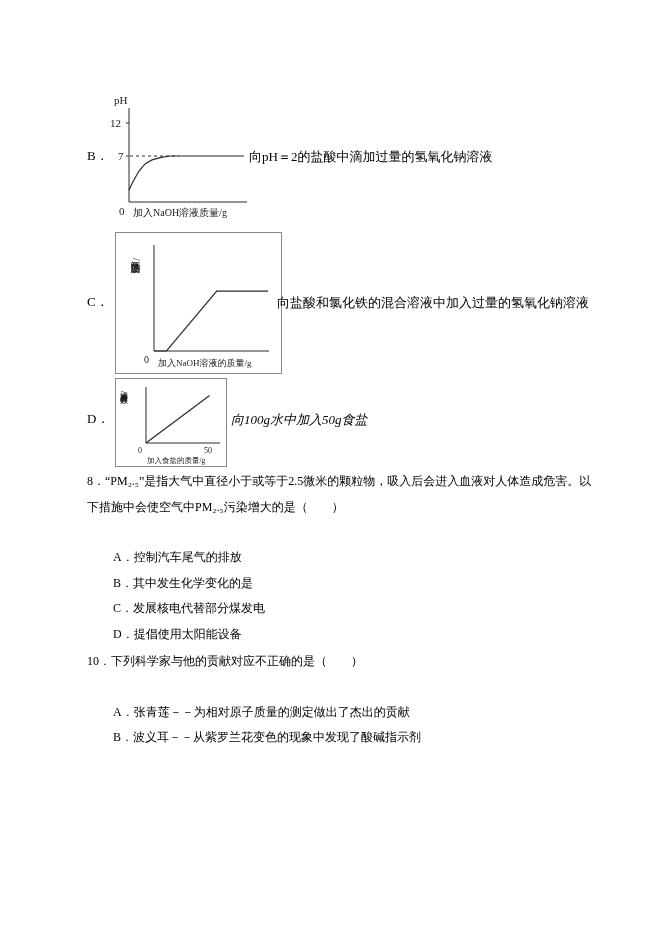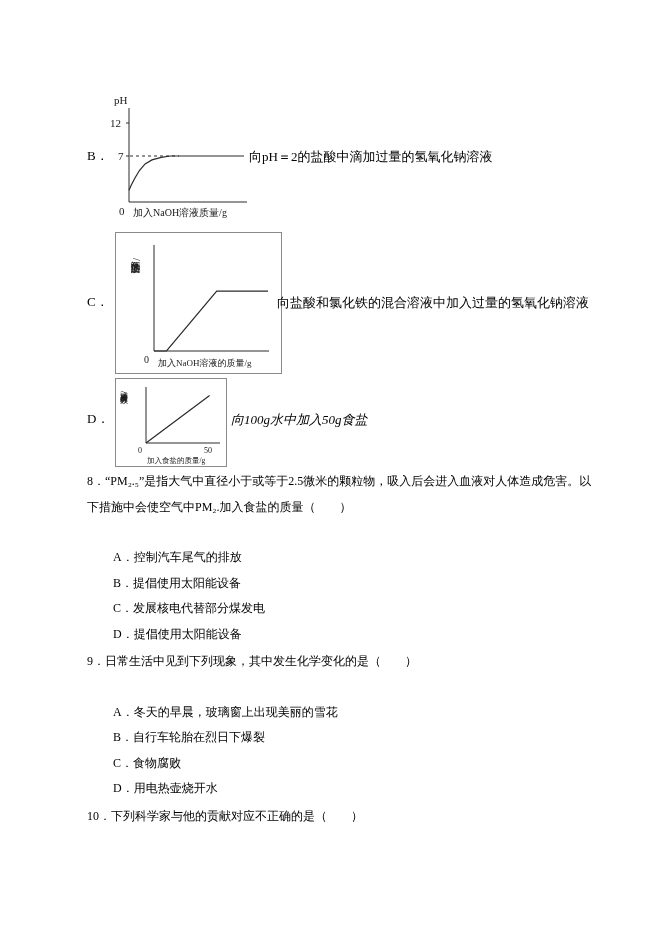--- a/index.html
+++ b/index.html
@@ -83,37 +83,32 @@
       <text x="31" y="84" font-size="7.5">加入食盐的质量/g</text>
     </svg>
     <div class="vlabel" style="left:3px;top:6px;font-size:8px;">溶质质量分数/%</div>
   </div>
 
   <span class="abs caption" style="left:231px;top:411px;font-style:italic;">向100g水中加入50g食盐</span>
 
   <div class="abs questions" style="left:87px;top:469px;width:505px;">
 
     <div class="question">
-      <p class="stem"><span>8．</span><span>“PM₂.₅”是指大气中直径小于或等于2.5微米的颗粒物，吸入后会进入血液对人体造成危害。以下措施中会使空气中PM₂.加入食盐的质量（　　）</span></p>
+      <p class="stem"><span>8．</span><span>“PM₂.₅”是指大气中直径小于或等于2.5微米的颗粒物，吸入后会进入血液对人体造成危害。以下措施中会使空气中PM₂.₅污染增大的是（　　）</span></p>
       <div class="opts">
         <p class="opt">A．控制汽车尾气的排放</p>
-        <p class="opt">B．提倡使用太阳能设备</p>
+        <p class="opt">B．其中发生化学变化的是</p>
         <p class="opt">C．发展核电代替部分煤发电</p>
         <p class="opt">D．提倡使用太阳能设备</p>
       </div>
     </div>
 
-    <div class="question">
-      <p class="stem"><span>9．</span><span>日常生活中见到下列现象，其中发生化学变化的是（　　）</span></p>
-      <div class="opts">
-        <p class="opt">A．冬天的早晨，玻璃窗上出现美丽的雪花</p>
-        <p class="opt">B．自行车轮胎在烈日下爆裂</p>
-        <p class="opt">C．食物腐败</p>
-        <p class="opt">D．用电热壶烧开水</p>
-      </div>
-    </div>
 
     <div class="question">
       <p class="stem"><span>10．</span><span>下列科学家与他的贡献对应不正确的是（　　）</span></p>
+      <div class="opts">
+        <p class="opt">A．张青莲－－为相对原子质量的测定做出了杰出的贡献</p>
+        <p class="opt">B．波义耳－－从紫罗兰花变色的现象中发现了酸碱指示剂</p>
+      </div>
     </div>
 
   </div>
 </div>
 
 </body></html>

